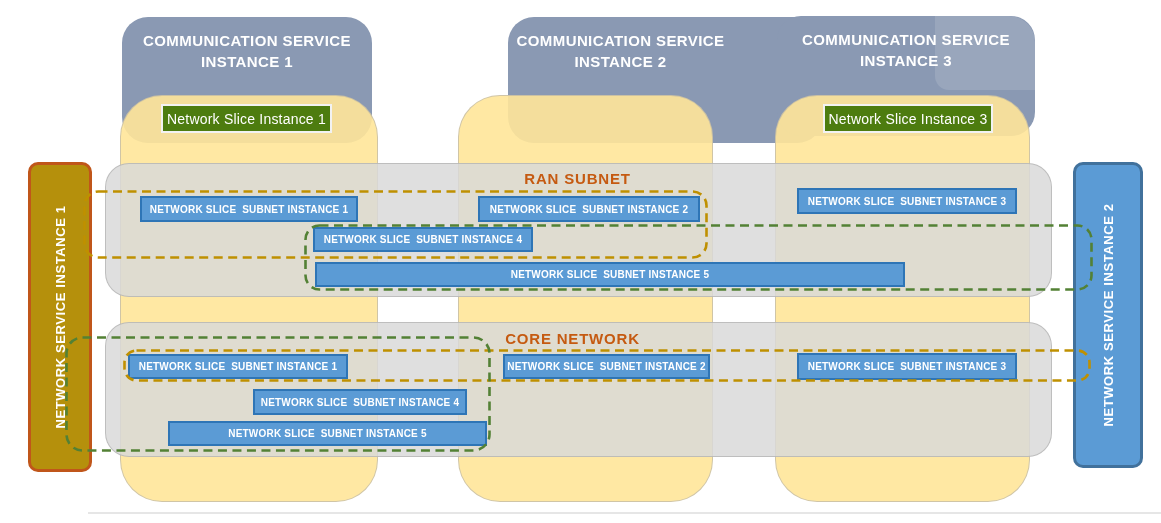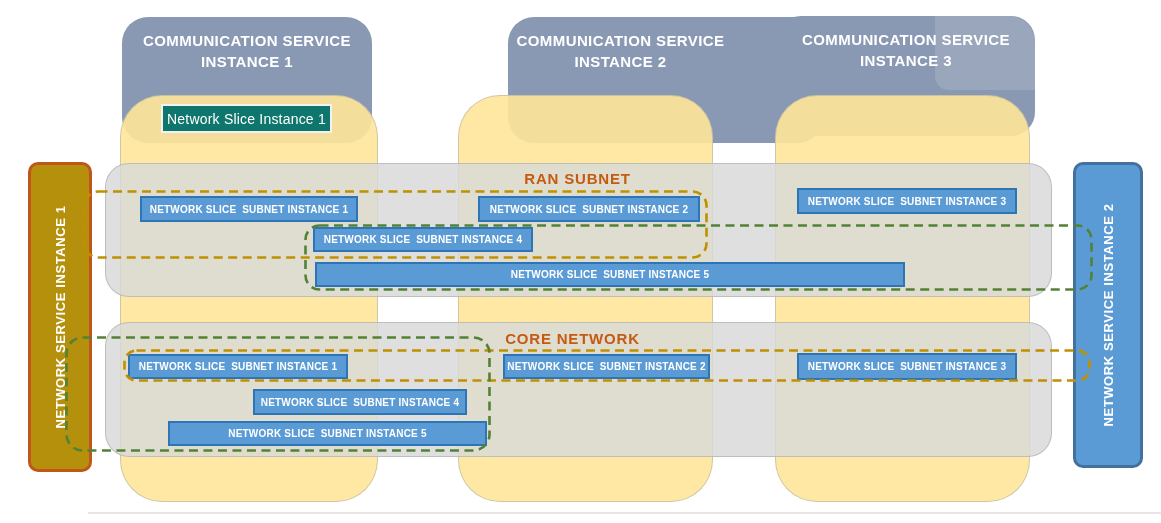--- a/index.html
+++ b/index.html
@@ -24,21 +24,21 @@
 
   
   .column{
     background:rgba(255,230,153,0.90);
     border:1px solid rgba(169,169,169,0.55);
     border-radius:42px;z-index:2;
   }
 
   
   .badge{
-    background:#0f766e;border:2px solid #F2F2F2;z-index:3;
+    background:#4d7c0f;border:2px solid #F2F2F2;z-index:3;
     color:#fff;font-size:14px;text-align:center;
     display:flex;align-items:center;justify-content:center;
     letter-spacing:.2px;
   }
 
   
   .band{
     left:105px;width:947px;
     background:rgba(217,217,217,0.84);
     border:1px solid rgba(158,158,158,0.5);
@@ -85,20 +85,21 @@
   <div class="abs csi-header" style="left:777px;top:16px;width:258px;height:120px;border-radius:24px;">
     <span class="shine"></span>
     <span class="hdr-label">COMMUNICATION SERVICE INSTANCE 3</span>
   </div>
 
   <div class="abs column" style="left:120px;top:95px;width:258px;height:407px;"></div>
   <div class="abs column" style="left:458px;top:95px;width:255px;height:407px;"></div>
   <div class="abs column" style="left:775px;top:95px;width:255px;height:407px;"></div>
 
   <div class="abs badge" style="left:161px;top:104px;width:171px;height:29px;">Network Slice Instance 1</div>
+  <div class="abs badge" style="left:823px;top:104px;width:170px;height:29px;">Network Slice Instance 3</div>
 
   <div class="abs band" style="top:163px;height:134px;"></div>
   <div class="abs band" style="top:322px;height:135px;"></div>
 
   <div class="abs band-label" style="left:470px;top:170px;width:215px;">RAN SUBNET</div>
   <div class="abs band-label" style="left:465px;top:330px;width:215px;">CORE NETWORK</div>
 
   <div class="abs subnet" style="left:140px;top:196px;width:218px;height:26px;">NETWORK SLICE  SUBNET INSTANCE 1</div>
   <div class="abs subnet" style="left:478px;top:196px;width:222px;height:26px;">NETWORK SLICE  SUBNET INSTANCE 2</div>
   <div class="abs subnet" style="left:797px;top:188px;width:220px;height:26px;">NETWORK SLICE  SUBNET INSTANCE 3</div>

